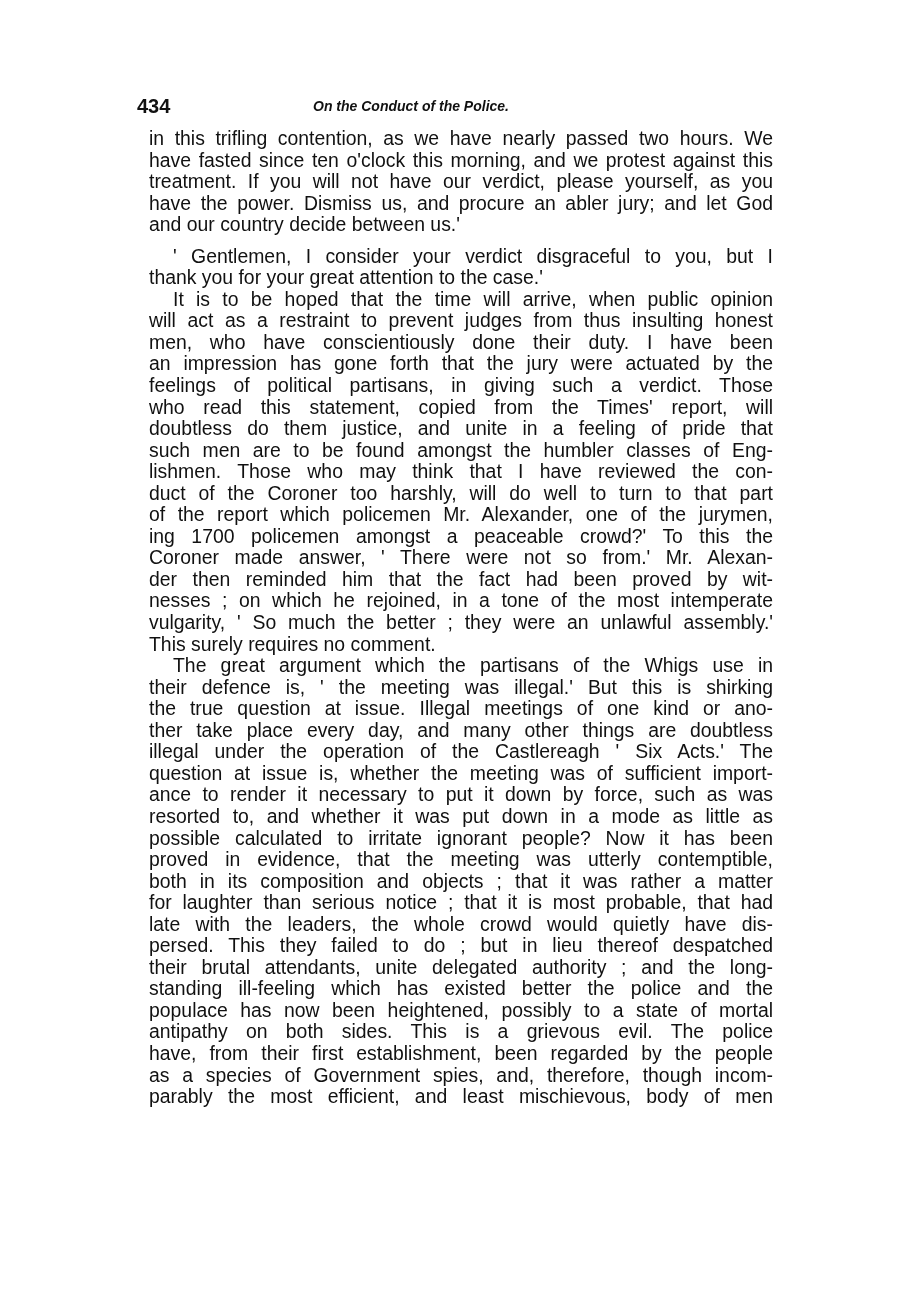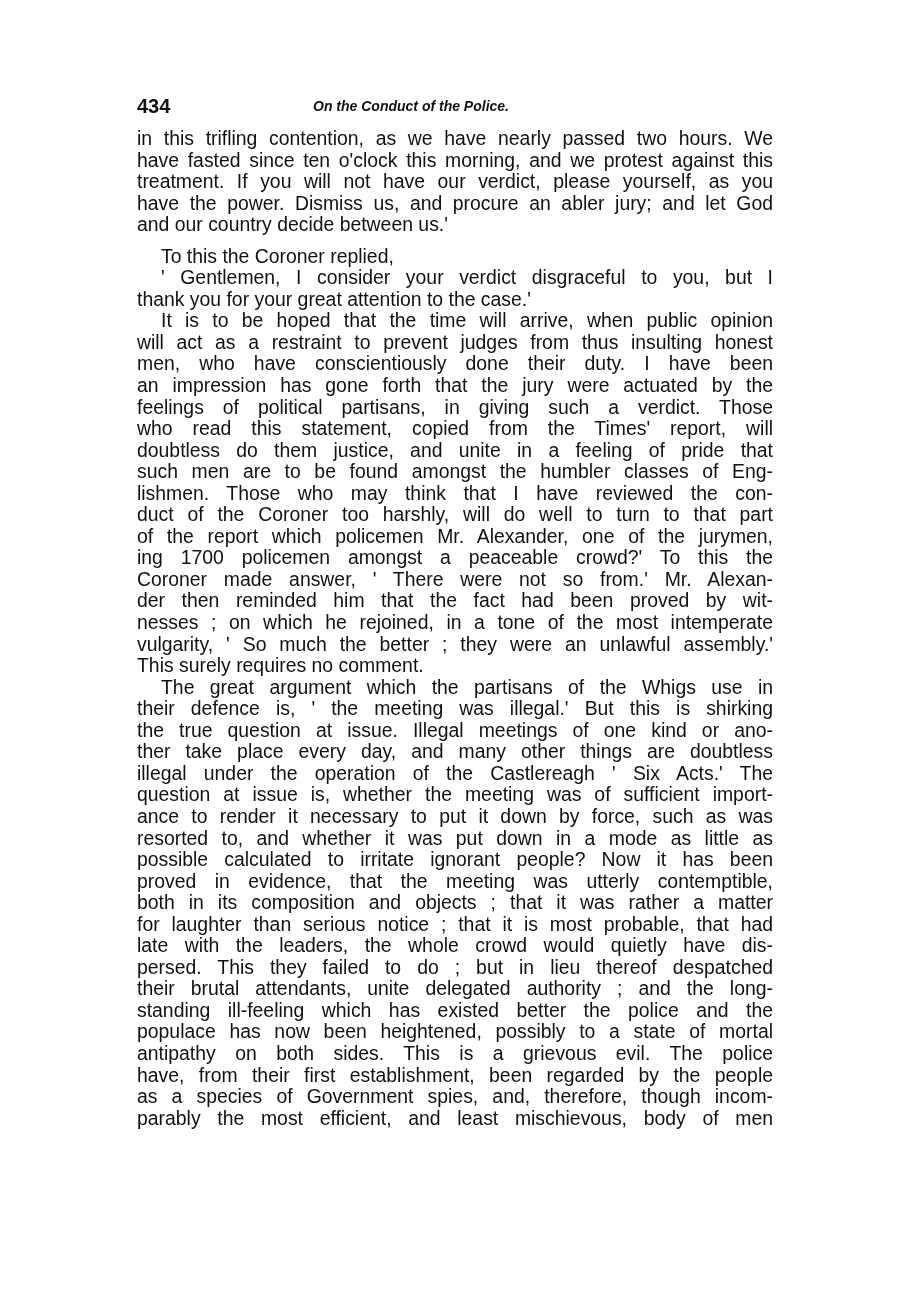--- a/index.html
+++ b/index.html
@@ -6,21 +6,21 @@
   body { width:913px; height:1289px; position:relative; overflow:hidden; }
   .page {
     position:absolute; left:137px; top:96px; width:636px;
     font-family:Liberation Sans, sans-serif;
     color:#111; font-size:19.4px; line-height:21.55px;
   }
   .running-head { position:relative; height:28px; margin-bottom:4px; }
   .page-number { position:absolute; left:0; top:0; font-weight:bold; font-size:20px; }
   .running-title { position:absolute; left:176px; top:0; font-style:italic; font-weight:bold; font-size:14px; }
   .para { margin:0; text-align:justify; }
-  .line { display:block; text-align:justify; text-align-last:justify; white-space:nowrap; height:21.55px; }
+  .line { display:block; text-align:justify; text-align-last:justify; white-space:nowrap; height:21.55px;margin-left:12px; }
   .line.last { text-align-last:left; }
   .line.ind { padding-left:24px; }
   .gap { height:10px; }
 </style>
 </head>
 <body>
 
 <div class="page">
   <div class="running-head">
     <span class="page-number">434</span>
@@ -28,23 +28,20 @@
   </div>
   <div id="body-text">
       <div class="para">
         <span class="line">in this trifling contention, as we have nearly passed two hours. We</span>
         <span class="line">have fasted since ten o'clock this morning, and we protest against this</span>
         <span class="line">treatment. If you will not have our verdict, please yourself, as you</span>
         <span class="line">have the power. Dismiss us, and procure an abler jury; and let God</span>
         <span class="line last">and our country decide between us.'</span>
       </div>
       <div class="gap"></div>
-      <div class="para">
-        <span class="line ind last">To this the Coroner replied,</span>
-      </div>
       <div class="para">
         <span class="line ind">' Gentlemen, I consider your verdict disgraceful to you, but I</span>
         <span class="line last">thank you for your great attention to the case.'</span>
       </div>
       <div class="para">
         <span class="line ind">It is to be hoped that the time will arrive, when public opinion</span>
         <span class="line">will act as a restraint to prevent judges from thus insulting honest</span>
         <span class="line">men, who have conscientiously done their duty. I have been</span>
         <span class="line">an impression has gone forth that the jury were actuated by the</span>
         <span class="line">feelings of political partisans, in giving such a verdict. Those</span>

